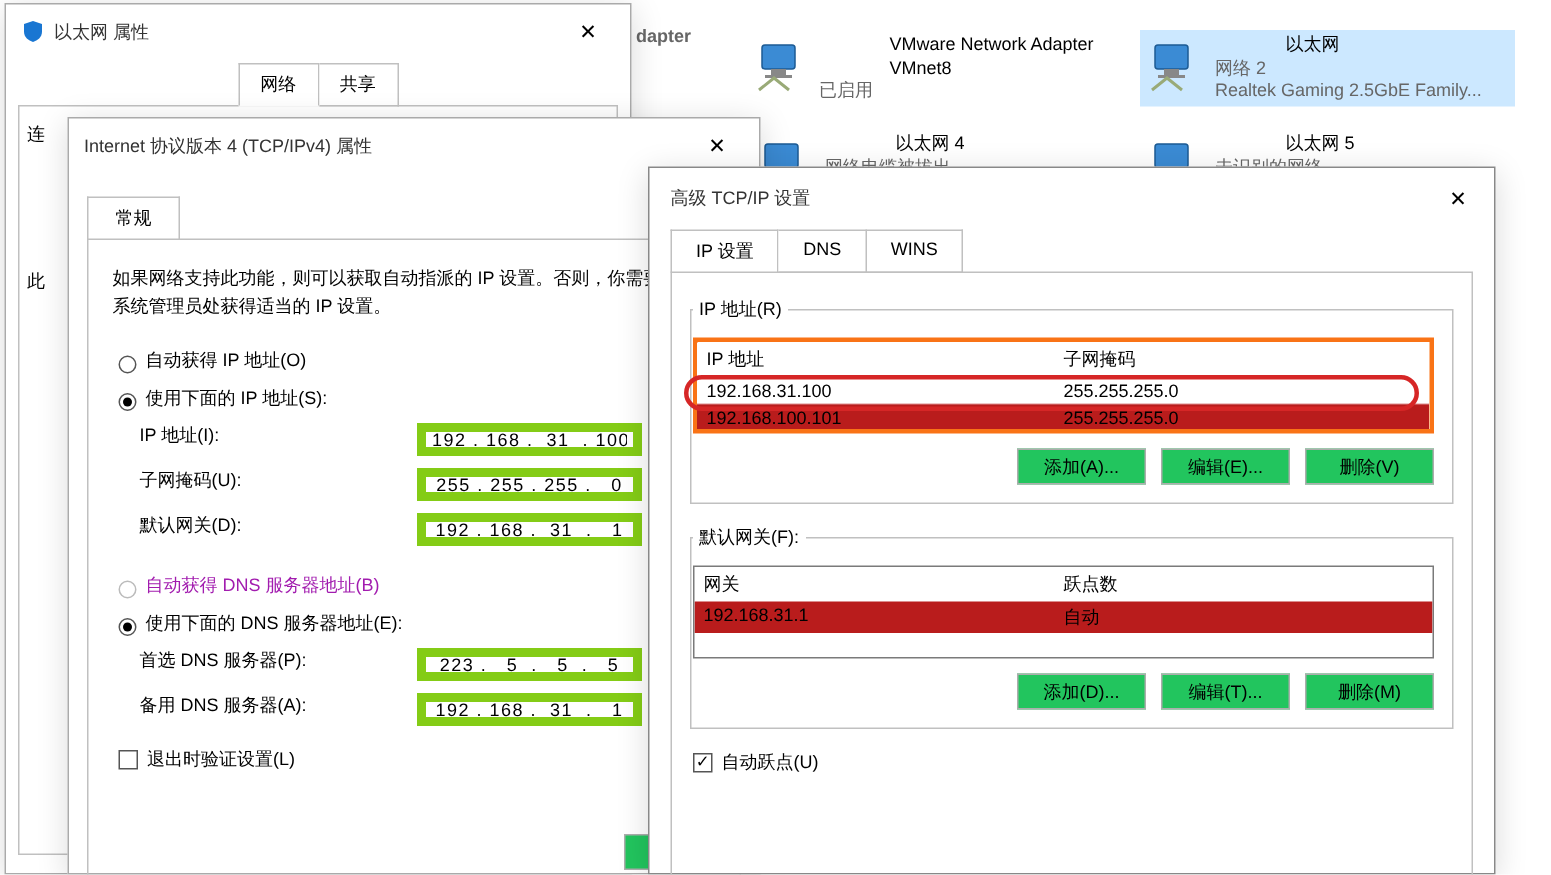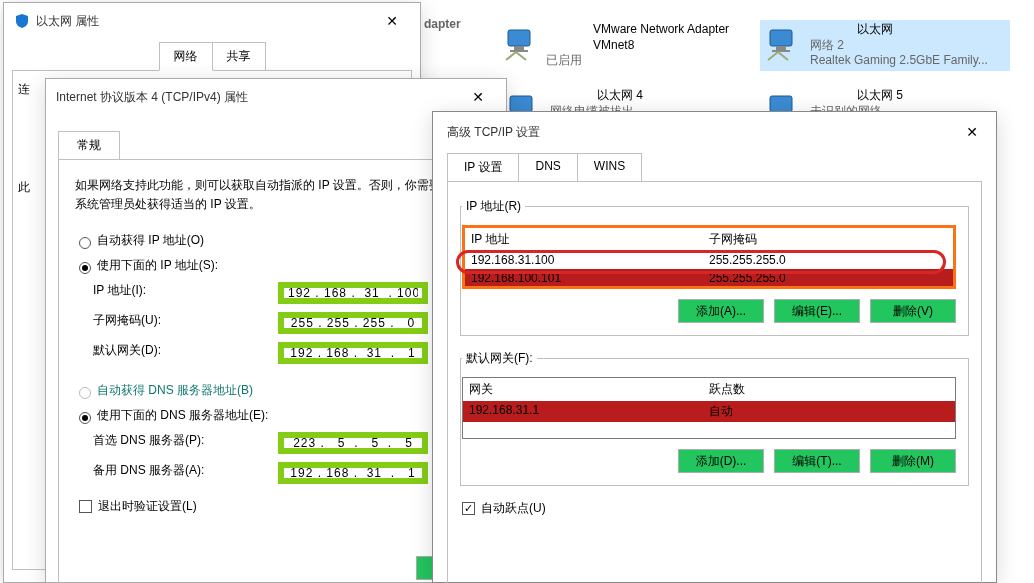--- a/index.html
+++ b/index.html
@@ -36,21 +36,21 @@
     
     #dlg-ipv4 { left: 45px; top: 78px; width: 462px; height: 505px; }
     .ipv4-tab { display: flex; margin: 15px 12px 0 12px; }
     .ipv4-tab .tab { padding: 5px 18px; }
     .ipv4-body { border: 1px solid #c0c0c0; margin: 0 12px 12px 12px; padding: 16px; height: 440px; position: relative; }
     .desc-text { line-height: 1.6; margin-bottom: 18px; }
     .radio-row { display: flex; align-items: flex-end; margin: 8px 0 6px 4px; }
     .radio { width: 12px; height: 12px; border: 1px solid #555; border-radius: 50%; margin-right: 6px; display: inline-flex; align-items: center; justify-content: center; }
     .radio.checked::after { content: ""; width: 6px; height: 6px; border-radius: 50%; background: #000; }
     .radio.disabled { border-color: #bbb; }
-    .radio-label.disabled { color: #0f766e; }
+    .radio-label.disabled { color: #a21caf; }
     .field-block { margin-left: 18px; }
     .field-row { display: flex; align-items: flex-start; margin: 8px 0; }
     .field-label { width: 185px; }
     .ip-input { width: 150px; height: 22px; border: 6px solid #84cc16; font-family: inherit; font-size: 12px; text-align: center; letter-spacing: 1px; padding: 0 4px; }
     .checkbox-row { display: flex; align-items: center; margin: 14px 0 0 4px; }
     .cb { width: 13px; height: 13px; border: 1px solid #555; margin-right: 6px; }
     #dlg-ipv4 .adv-wrap { position: absolute; right: 14px; bottom: 2px; }
 
     
     #dlg-adv { left: 432px; top: 111px; width: 565px; height: 472px; border: 1px solid #888; }

